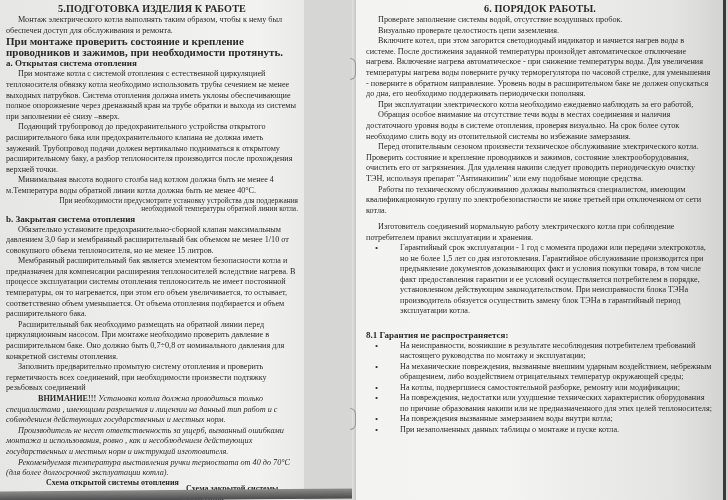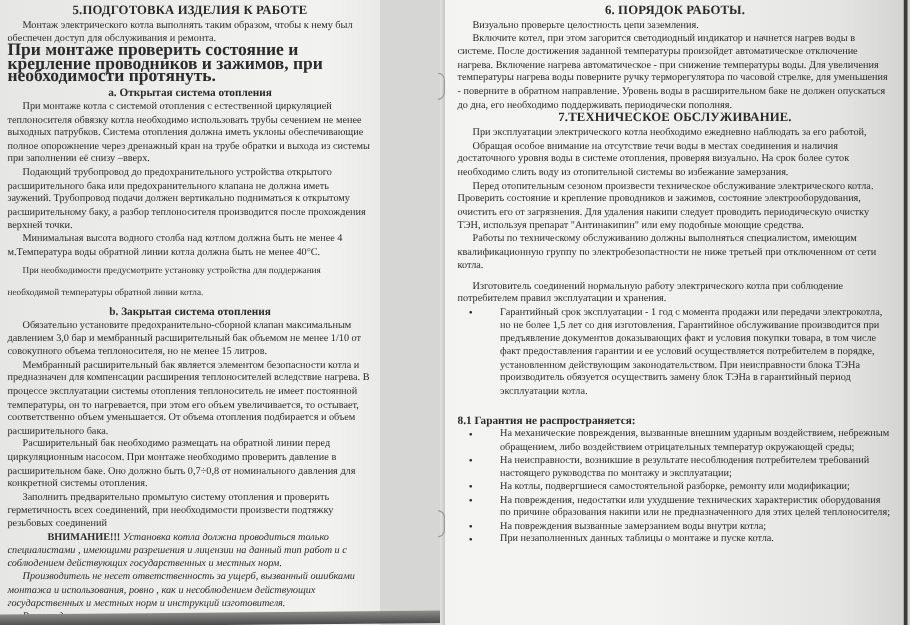--- a/index.html
+++ b/index.html
@@ -38,26 +38,26 @@
     position:absolute; left:0; top:490px; width:356px; height:10px;
     background:linear-gradient(180deg,#8c8c8a,#4a4a4c);
     transform:skewY(-0.5deg);
   }
   h2 {
     margin:0 0 1px 0; font-size:10.2px; font-weight:bold; text-align:center; letter-spacing:0.1px;
   }
   h3 {
     margin:1px 0 1px 0; font-size:9px; font-weight:bold;
   }
-  h3.center { text-align:center; }
+  h3.center { text-align:left; }
   p {
     margin:0; font-size:8.2px; line-height:10.6px; text-indent:12px;
   }
-  p.bold { font-weight:bold; font-size:14px; text-indent:0; }
-  p.small { font-size:7.4px; line-height:18px; }
+  p.bold { font-weight:bold; font-size:11px; text-indent:0; }
+  p.small { font-size:7.4px; line-height:8px;text-align:right; }
   p.italic { font-style:italic; }
   .warn-title { font-weight:bold; font-style:normal; }
   ul.bullets {
     margin:0; padding:0 0 0 34px; list-style:none;
   }
   ul.bullets li {
     position:relative; font-size:8.2px; line-height:10.5px; margin:0;
   }
   ul.bullets li::before {
     content:"•"; position:absolute; left:-25px; top:0; font-size:9px;
@@ -148,39 +148,39 @@
   </div>
 </div>
 
 <div class="bottom-shadow"></div>
 <div class="spine"></div>
 <div class="staple" style="left:350px;top:58px"></div>
 <div class="staple" style="left:350px;top:408px"></div>
 
 <div class="page page-right">
   <h2>6. ПОРЯДОК РАБОТЫ.</h2>
+  <p>Проверьте заполнение системы водой, отсутствие воздушных пробок.</p>
   <p>Визуально проверьте целостность цепи заземления.</p>
   <p>Включите котел, при этом загорится светодиодный индикатор и начнется нагрев воды в системе. После достижения заданной температуры произойдет автоматическое отключение нагрева. Включение нагрева автоматическое - при снижение температуры воды. Для увеличения температуры нагрева воды поверните ручку терморегулятора по часовой стрелке, для уменьшения - поверните в обратном направление. Уровень воды в расширительном баке не должен опускаться до дна, его необходимо поддерживать периодически пополняя.</p>
 
-  <h2>7.ТЕХНИЧЕСКОЕ ОБСЛУЖИВАНИЕ.</h2>
   <p>При эксплуатации электрического котла необходимо ежедневно наблюдать за его работой,</p>
   <p>Обращая особое внимание на отсутствие течи воды в местах соединения и наличия достаточного уровня воды в системе отопления, проверяя визуально. На срок более суток необходимо слить воду из отопительной системы во избежание замерзания.</p>
   <p>Перед отопительным сезоном произвести техническое обслуживание электрического котла. Проверить состояние и крепление проводников и зажимов, состояние электрооборудования, очистить его от загрязнения. Для удаления накипи следует проводить периодическую очистку ТЭН, используя препарат "Антинакипин" или ему подобные моющие средства.</p>
   <p>Работы по техническому обслуживанию должны выполняться специалистом, имеющим квалификационную группу по электробезопастности не ниже третьей при отключенном от сети котла.</p>
 
   <div class="gap"></div>
   <p>Изготовитель соединений нормальную работу электрического котла при соблюдение потребителем правил эксплуатации и хранения.</p>
   <ul class="bullets">
     <li>Гарантийный срок эксплуатации - 1 год с момента продажи или передачи электрокотла, но не более 1,5 лет со дня изготовления.   Гарантийное обслуживание производится при предъявление документов доказывающих факт и условия покупки товара, в том числе факт предоставления гарантии и ее условий осуществляется потребителем в порядке, установленном действующим законодательством. При неисправности блока ТЭНа производитель обязуется осуществить замену блок ТЭНа в гарантийный период эксплуатации котла.</li>
   </ul>
 
   <div class="gap-lg"></div>
   <h3>8.1 Гарантия не распространяется:</h3>
   <ul class="bullets">
+    <li>На неисправности, возникшие в результате несоблюдения потребителем требований настоящего руководства по монтажу и эксплуатации;</li>
     <li>На механические повреждения, вызванные внешним ударным воздействием, небрежным обращением, либо воздействием отрицательных температур окружающей среды;</li>
-    <li>На неисправности, возникшие в результате несоблюдения потребителем требований настоящего руководства по монтажу и эксплуатации;</li>
     <li>На котлы, подвергшиеся самостоятельной разборке, ремонту или модификации;</li>
     <li>На повреждения, недостатки или ухудшение технических характеристик оборудования по причине образования накипи или не предназначенного для этих целей теплоносителя;</li>
     <li>На повреждения вызванные замерзанием воды внутри  котла;</li>
     <li>При незаполненных данных таблицы о монтаже и пуске котла.</li>
   </ul>
 </div>
 <div class="right-edge"></div>
 
 </body></html>

